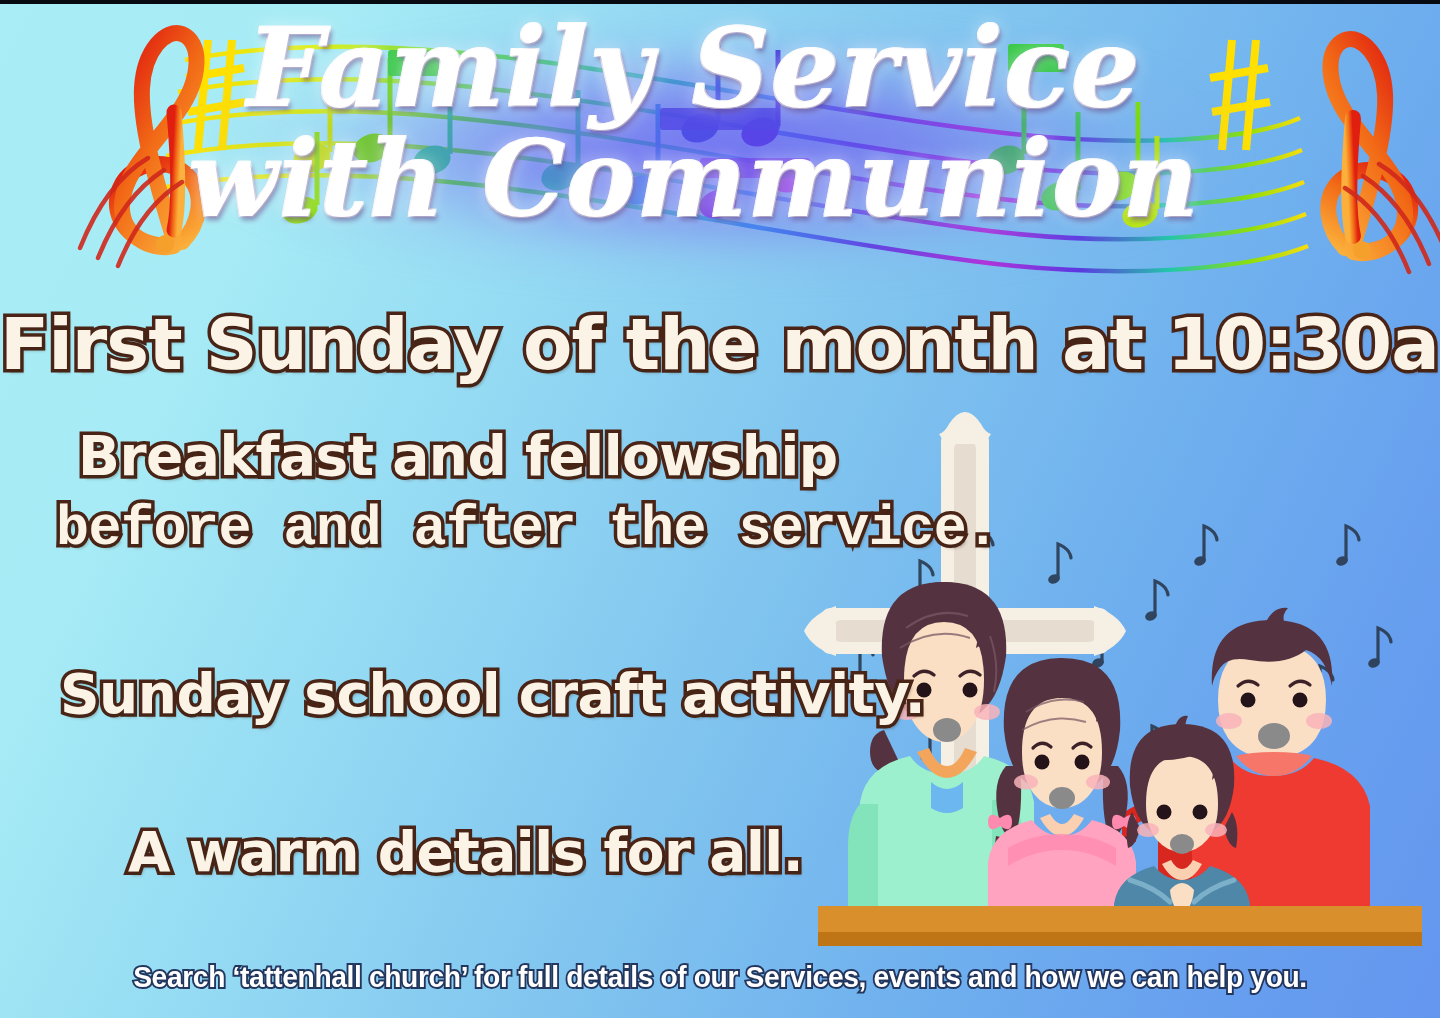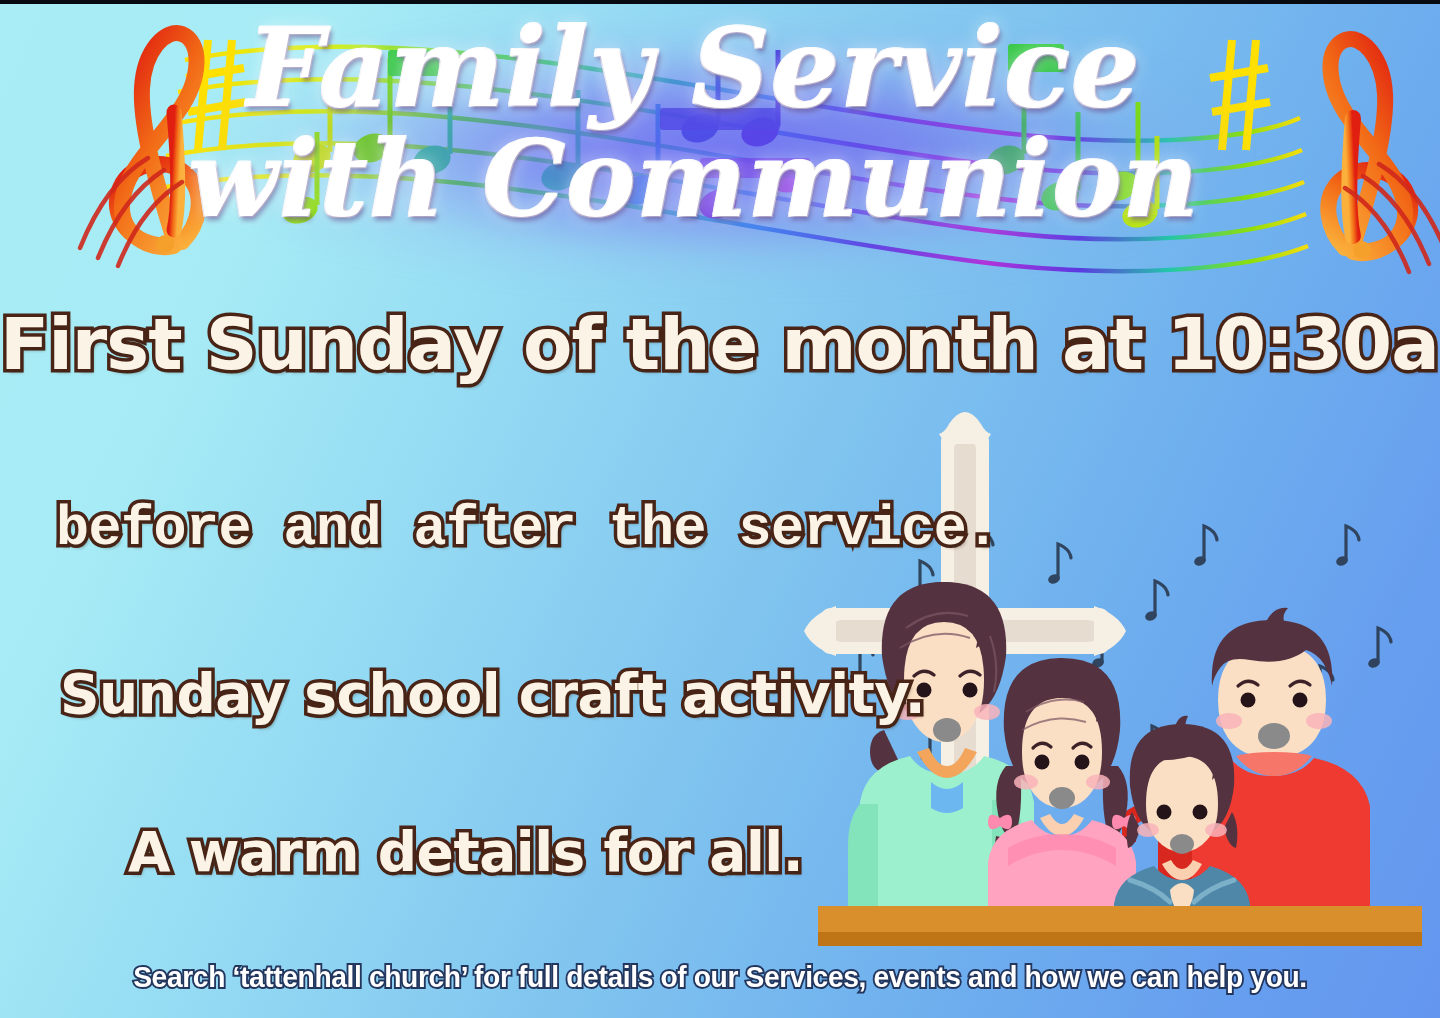--- a/index.html
+++ b/index.html
@@ -225,20 +225,21 @@
 
   <div class="title-glow"></div>
 
   <div class="title-block">
     <div class="script" id="title-line-1">Family Service</div>
     <div class="script" id="title-line-2">with Communion</div>
   </div>
 
   <div class="cream" id="headline">First Sunday of the month at 10:30am</div>
 
+  <div class="cream body-line" id="line-breakfast">Breakfast and fellowship</div>
   <div class="cream body-line" id="line-beforeafter">before and after the service.</div>
   <div class="cream body-line" id="line-sundayschool">Sunday school craft activity.</div>
   <div class="cream body-line" id="line-welcome">A warm details for all.</div>
 
   <div id="scene">
     <svg width="640" height="560" viewBox="0 0 640 560">
       <defs>
         <g id="note8">
           <path d="M0,0 L0,-34 C0,-34 12,-30 13,-20" stroke="#2b3b52" stroke-width="3.2" fill="none" stroke-linecap="round"></path>
           <ellipse cx="-4" cy="1" rx="6" ry="4.5" fill="#2b3b52" transform="rotate(-20 -4 1)"></ellipse>

